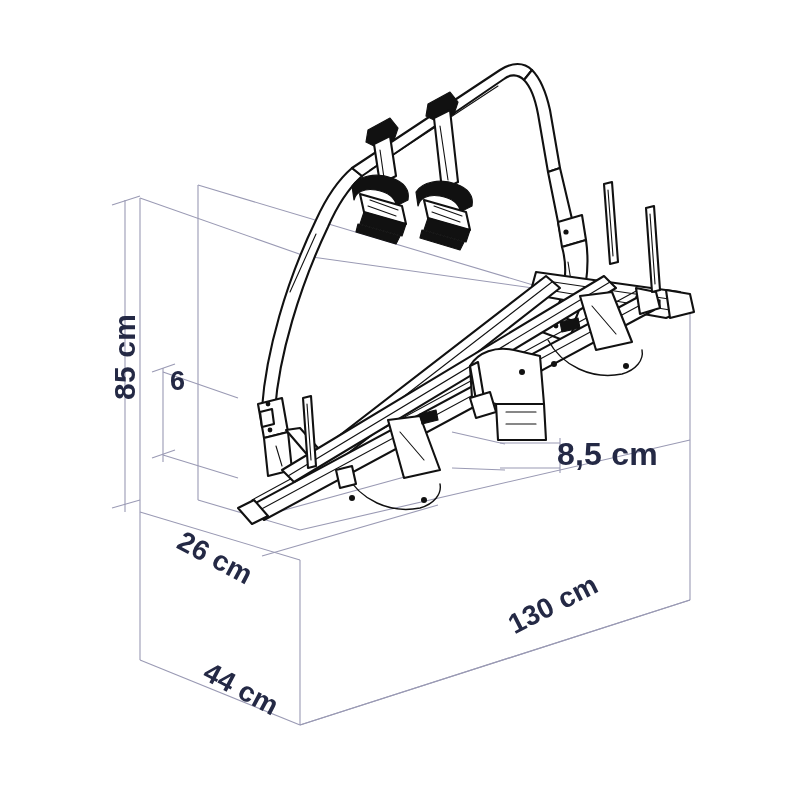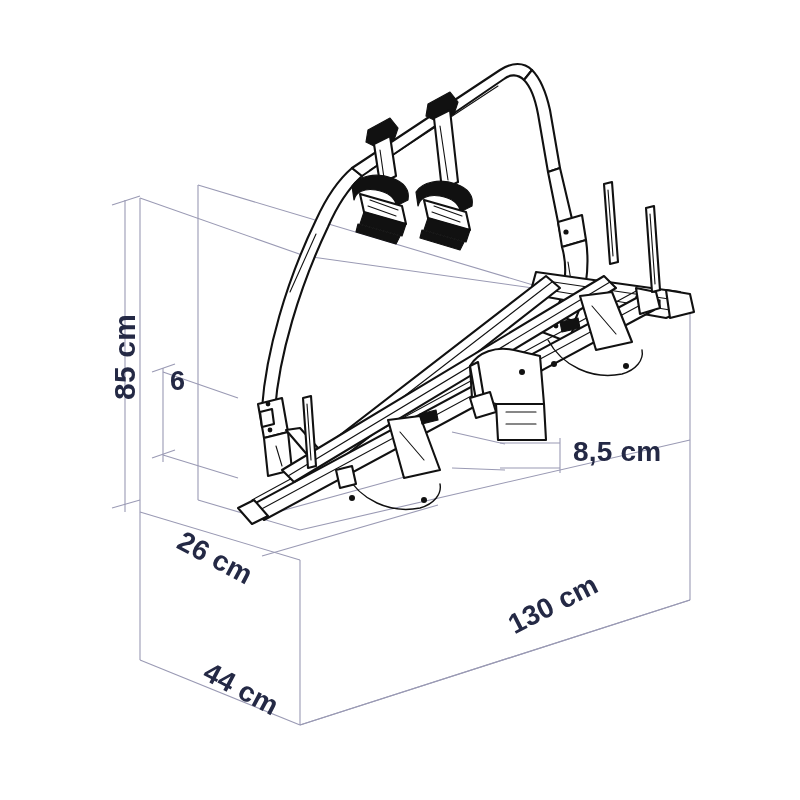--- a/index.html
+++ b/index.html
@@ -46,23 +46,23 @@
   #label-6 {
     left: 170px;
     top: 368px;
     font-size: 27px;
   }
   #label-85cm {
     left: 110px;
     top: 400px;
   }
   #label-8-5cm {
-    left: 573px;
+    left: 557px;
     top: 438px;
-    font-size: 28px;
+    font-size: 32px;
   }
   #label-26cm {
     left: 186px;
     top: 527px;
     font-size: 28px;
     transform: rotate(28deg);
     transform-origin: left top;
   }
   #label-44cm {
     left: 212px;

